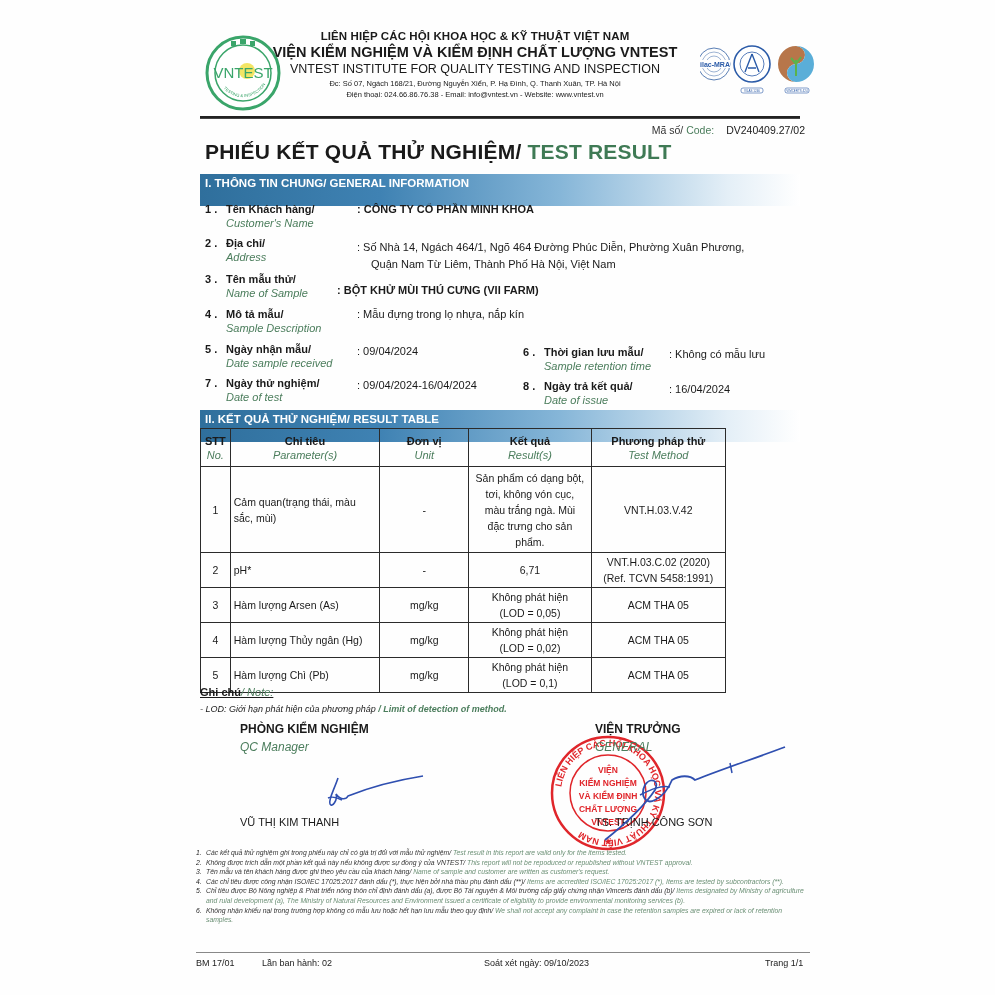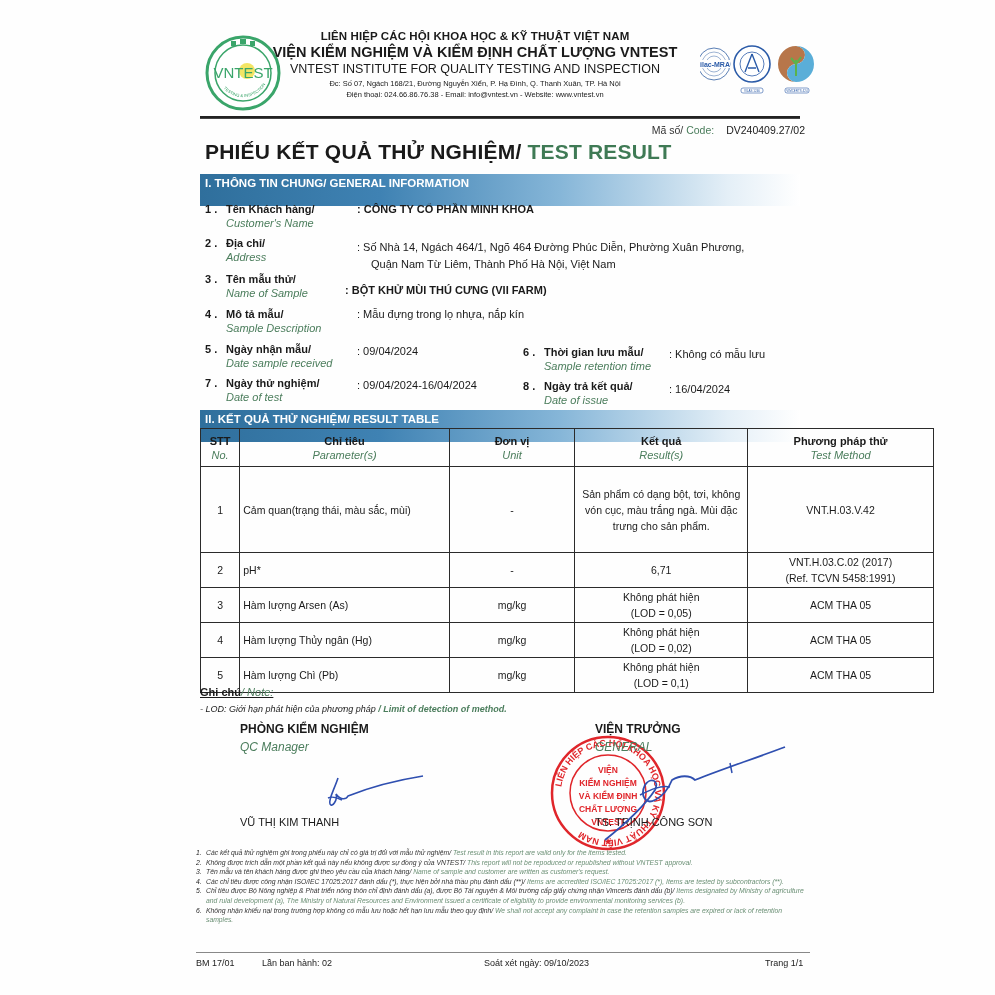--- a/index.html
+++ b/index.html
@@ -33,21 +33,21 @@
 
   
   .info { position: absolute; left: 205px; font-size: 11px; }
   .info .num { display: inline-block; width: 21px; font-weight: bold; }
   .info .lbl { font-weight: bold; }
   .info .sub { display: block; margin-left: 21px; font-style: italic; color: #4b7d5c; margin-top: 2px; }
   .colon-val { position: absolute; font-size: 11px; }
   .bold { font-weight: bold; }
 
   
-  table.res { position: absolute; left: 200px; top: 428px; width: 734px; border-collapse: collapse; font-size: 10.5px; }
+  table.res { position: absolute; left: 200px; top: 428px; width: 526px; border-collapse: collapse; font-size: 10.5px; }
   table.res td, table.res th { border: 1px solid #2b2b2b; text-align: center; vertical-align: middle; padding: 1px 3px; font-weight: normal; }
   table.res th .vi { font-weight: bold; display: block; font-size: 11px; }
   table.res th .en { font-style: italic; color: #4b7d5c; display: block; font-size: 11px; margin-top: 2px; }
   table.res td.param { text-align: left; }
   table.res td { line-height: 16px; }
 
   .note-title { position: absolute; left: 200px; top: 686px; font-size: 11px; font-weight: bold; text-decoration: underline; }
   .note-title .en { font-style: italic; color: #4b7d5c; font-weight: normal; }
   .note-line { position: absolute; left: 200px; top: 704px; font-size: 9px; font-style: italic; }
   .note-line .en { color: #4b7d5c; font-weight: bold; }
@@ -144,21 +144,21 @@
     <span class="num">2 .</span><span class="lbl">Địa chỉ/</span>
     <span class="sub">Address</span>
   </div>
   <div class="colon-val" style="left:357px;top:241px;">: Số Nhà 14, Ngách 464/1, Ngõ 464 Đường Phúc Diễn, Phường Xuân Phương,</div>
   <div class="colon-val" style="left:371px;top:258px;">Quận Nam Từ Liêm, Thành Phố Hà Nội, Việt Nam</div>
 
   <div class="info" style="top:273px;">
     <span class="num">3 .</span><span class="lbl">Tên mẫu thử/</span>
     <span class="sub">Name of Sample</span>
   </div>
-  <div class="colon-val bold" style="left:345px;top:284px;text-align:center;">: BỘT KHỬ MÙI THÚ CƯNG (VII FARM)</div>
+  <div class="colon-val bold" style="left:337px;top:284px;text-align:center;">: BỘT KHỬ MÙI THÚ CƯNG (VII FARM)</div>
 
   <div class="info" style="top:308px;">
     <span class="num">4 .</span><span class="lbl">Mô tả mẫu/</span>
     <span class="sub">Sample Description</span>
   </div>
   <div class="colon-val" style="left:357px;top:308px;">: Mẫu đựng trong lọ nhựa, nắp kín</div>
 
   <div class="info" style="top:343px;">
     <span class="num">5 .</span><span class="lbl">Ngày nhận mẫu/</span>
     <span class="sub">Date sample received</span>
@@ -222,21 +222,21 @@
       <td>-</td>
       <td style="padding:0 6px;">Sản phẩm có dạng bột, tơi, không vón cục, màu trắng ngà. Mùi đặc trưng cho sản phẩm.</td>
       <td>VNT.H.03.V.42</td>
     </tr>
     <tr style="height:35px;">
       <td>2</td>
       <td class="param">pH*</td>
       <td>-</td>
       <td>6,71</td>
       <td>
-            <div>VNT.H.03.C.02 (2017)</div>
+            <div>VNT.H.03.C.02 (2020)</div>
             <div>(Ref. TCVN 5458:1991)</div>
           </td>
     </tr>
     <tr style="height:32px;">
       <td>3</td>
       <td class="param">Hàm lượng Arsen (As)</td>
       <td>mg/kg</td>
       <td>
             <div>Không phát hiện</div>
             <div>(LOD = 0,05)</div>

